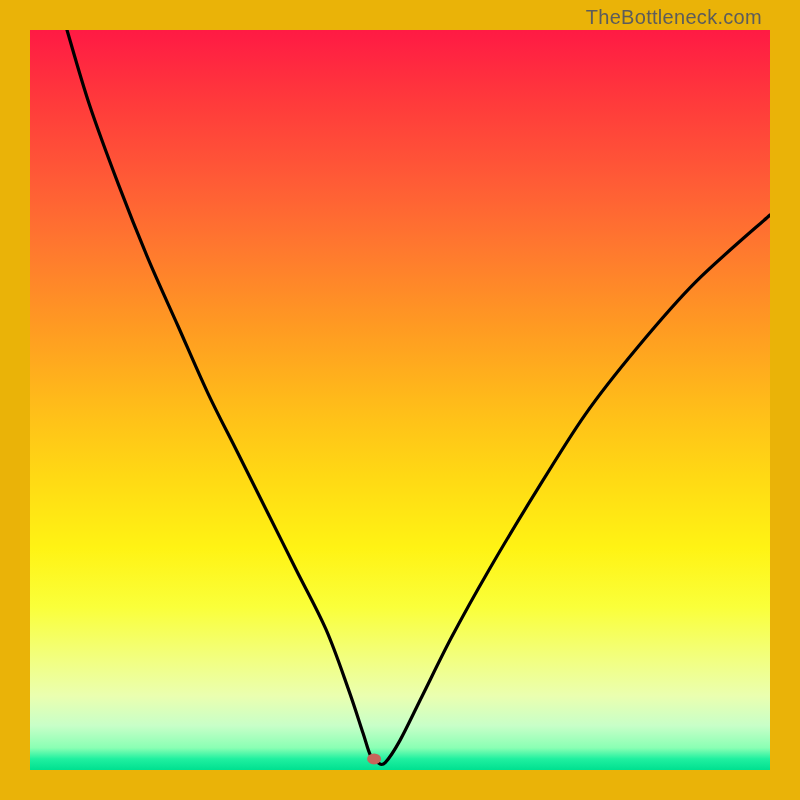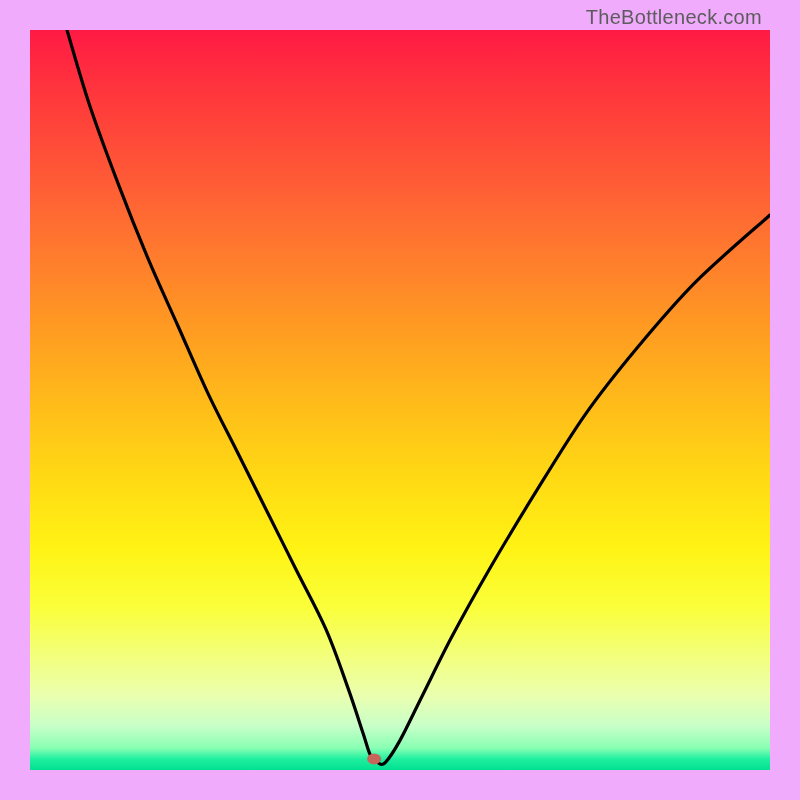--- a/index.html
+++ b/index.html
@@ -9,21 +9,21 @@
     height: 800px;
     overflow: hidden;
     background: #000;
     font-family: Arial, Helvetica, sans-serif;
   }
   .frame {
     position: relative;
     width: 800px;
     height: 800px;
     box-sizing: border-box;
-    background: #f0abfc;
+    background: #eab308;
   }
   .plot-area {
     position: absolute;
     left: 30px;
     top: 30px;
     width: 740px;
     height: 740px;
     background: linear-gradient(to bottom,
       #ff1a44 0%,
       #ff3b3b 10%,

